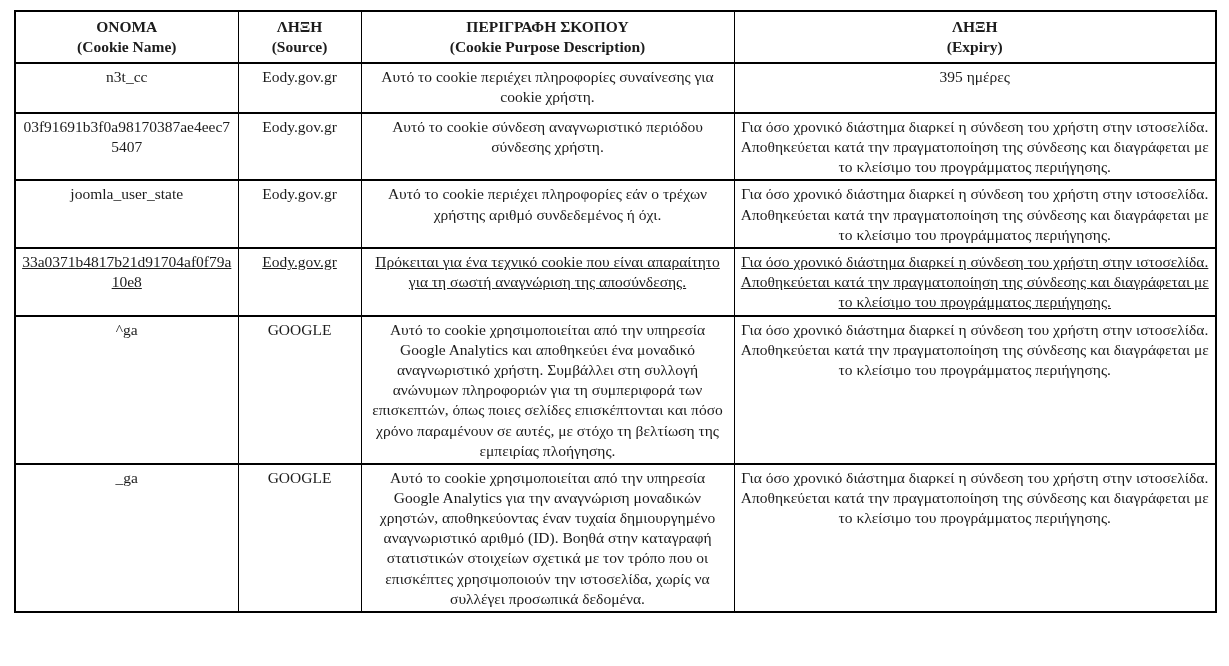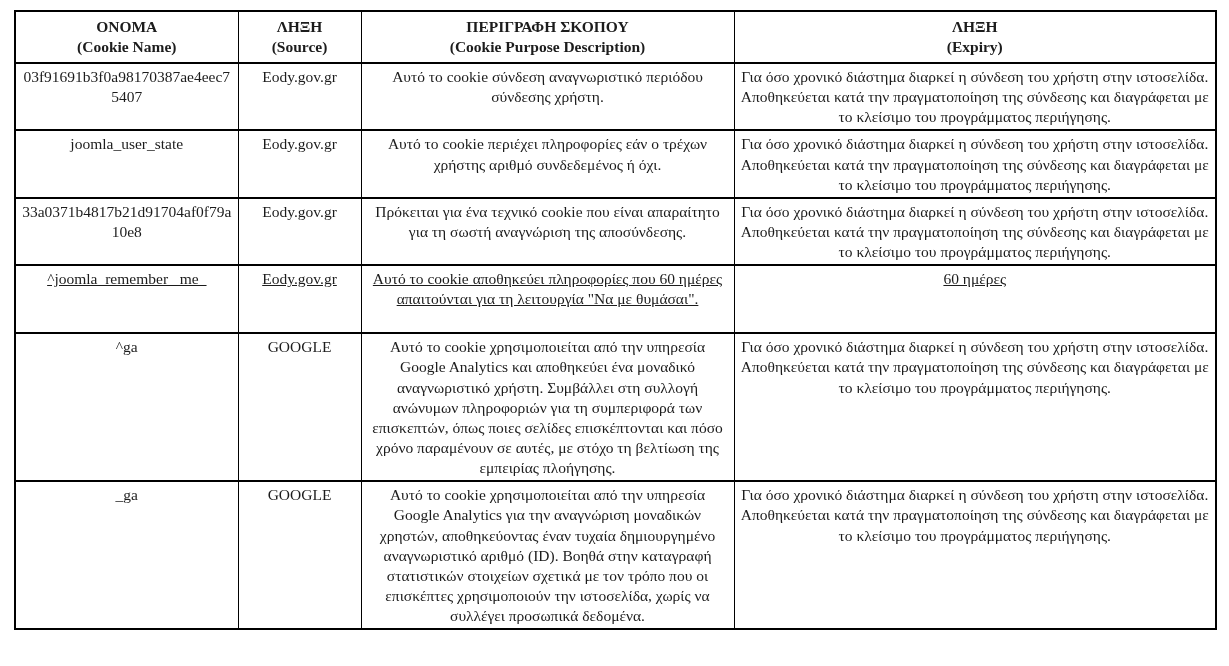--- a/index.html
+++ b/index.html
@@ -84,44 +84,44 @@
             <div class="col-subtitle">(Cookie Purpose Description)</div>
           </th>
           <th>
             <div class="col-title">ΛΗΞΗ</div>
             <div class="col-subtitle">(Expiry)</div>
           </th>
         </tr>
     </thead>
     <tbody id="table-body">
         <tr>
+          <td class="cell-name">n3t_cc</td>
+          <td class="cell-source">Eody.gov.gr</td>
+          <td class="cell-purpose">Αυτό το cookie περιέχει πληροφορίες συναίνεσης για cookie χρήστη.</td>
+          <td class="cell-expiry">395 ημέρες</td>
+        </tr>
+        <tr>
           <td class="cell-name">03f91691b3f0a98170387ae4eec75407</td>
           <td class="cell-source">Eody.gov.gr</td>
           <td class="cell-purpose">Αυτό το cookie σύνδεση αναγνωριστικό περιόδου σύνδεσης χρήστη.</td>
           <td class="cell-expiry">Για όσο χρονικό διάστημα διαρκεί η σύνδεση του χρήστη στην ιστοσελίδα. Αποθηκεύεται κατά την πραγματοποίηση της σύνδεσης και διαγράφεται με το κλείσιμο του προγράμματος περιήγησης.</td>
         </tr>
         <tr>
           <td class="cell-name">joomla_user_state</td>
           <td class="cell-source">Eody.gov.gr</td>
           <td class="cell-purpose">Αυτό το cookie περιέχει πληροφορίες εάν ο τρέχων χρήστης αριθμό συνδεδεμένος ή όχι.</td>
           <td class="cell-expiry">Για όσο χρονικό διάστημα διαρκεί η σύνδεση του χρήστη στην ιστοσελίδα. Αποθηκεύεται κατά την πραγματοποίηση της σύνδεσης και διαγράφεται με το κλείσιμο του προγράμματος περιήγησης.</td>
         </tr>
         <tr>
           <td class="cell-name">33a0371b4817b21d91704af0f79a10e8</td>
           <td class="cell-source">Eody.gov.gr</td>
           <td class="cell-purpose">Πρόκειται για ένα τεχνικό cookie που είναι απαραίτητο για τη σωστή αναγνώριση της αποσύνδεσης.</td>
           <td class="cell-expiry">Για όσο χρονικό διάστημα διαρκεί η σύνδεση του χρήστη στην ιστοσελίδα. Αποθηκεύεται κατά την πραγματοποίηση της σύνδεσης και διαγράφεται με το κλείσιμο του προγράμματος περιήγησης.</td>
         </tr>
         <tr>
-          <td class="cell-name">^joomla_remember_ me_</td>
-          <td class="cell-source">Eody.gov.gr</td>
-          <td class="cell-purpose">Αυτό το cookie αποθηκεύει πληροφορίες που 60 ημέρες απαιτούνται για τη λειτουργία "Να με θυμάσαι".</td>
-          <td class="cell-expiry">60 ημέρες</td>
-        </tr>
-        <tr>
           <td class="cell-name">^ga</td>
           <td class="cell-source">GOOGLE</td>
           <td class="cell-purpose">Αυτό το cookie χρησιμοποιείται από την υπηρεσία Google Analytics και αποθηκεύει ένα μοναδικό αναγνωριστικό χρήστη. Συμβάλλει στη συλλογή ανώνυμων πληροφοριών για τη συμπεριφορά των επισκεπτών, όπως ποιες σελίδες επισκέπτονται και πόσο χρόνο παραμένουν σε αυτές, με στόχο τη βελτίωση της εμπειρίας πλοήγησης.</td>
           <td class="cell-expiry">Για όσο χρονικό διάστημα διαρκεί η σύνδεση του χρήστη στην ιστοσελίδα. Αποθηκεύεται κατά την πραγματοποίηση της σύνδεσης και διαγράφεται με το κλείσιμο του προγράμματος περιήγησης.</td>
         </tr>
         <tr>
           <td class="cell-name">_ga</td>
           <td class="cell-source">GOOGLE</td>
           <td class="cell-purpose">Αυτό το cookie χρησιμοποιείται από την υπηρεσία Google Analytics για την αναγνώριση μοναδικών χρηστών, αποθηκεύοντας έναν τυχαία δημιουργημένο αναγνωριστικό αριθμό (ID). Βοηθά στην καταγραφή στατιστικών στοιχείων σχετικά με τον τρόπο που οι επισκέπτες χρησιμοποιούν την ιστοσελίδα, χωρίς να συλλέγει προσωπικά δεδομένα.</td>
           <td class="cell-expiry">Για όσο χρονικό διάστημα διαρκεί η σύνδεση του χρήστη στην ιστοσελίδα. Αποθηκεύεται κατά την πραγματοποίηση της σύνδεσης και διαγράφεται με το κλείσιμο του προγράμματος περιήγησης.</td>

